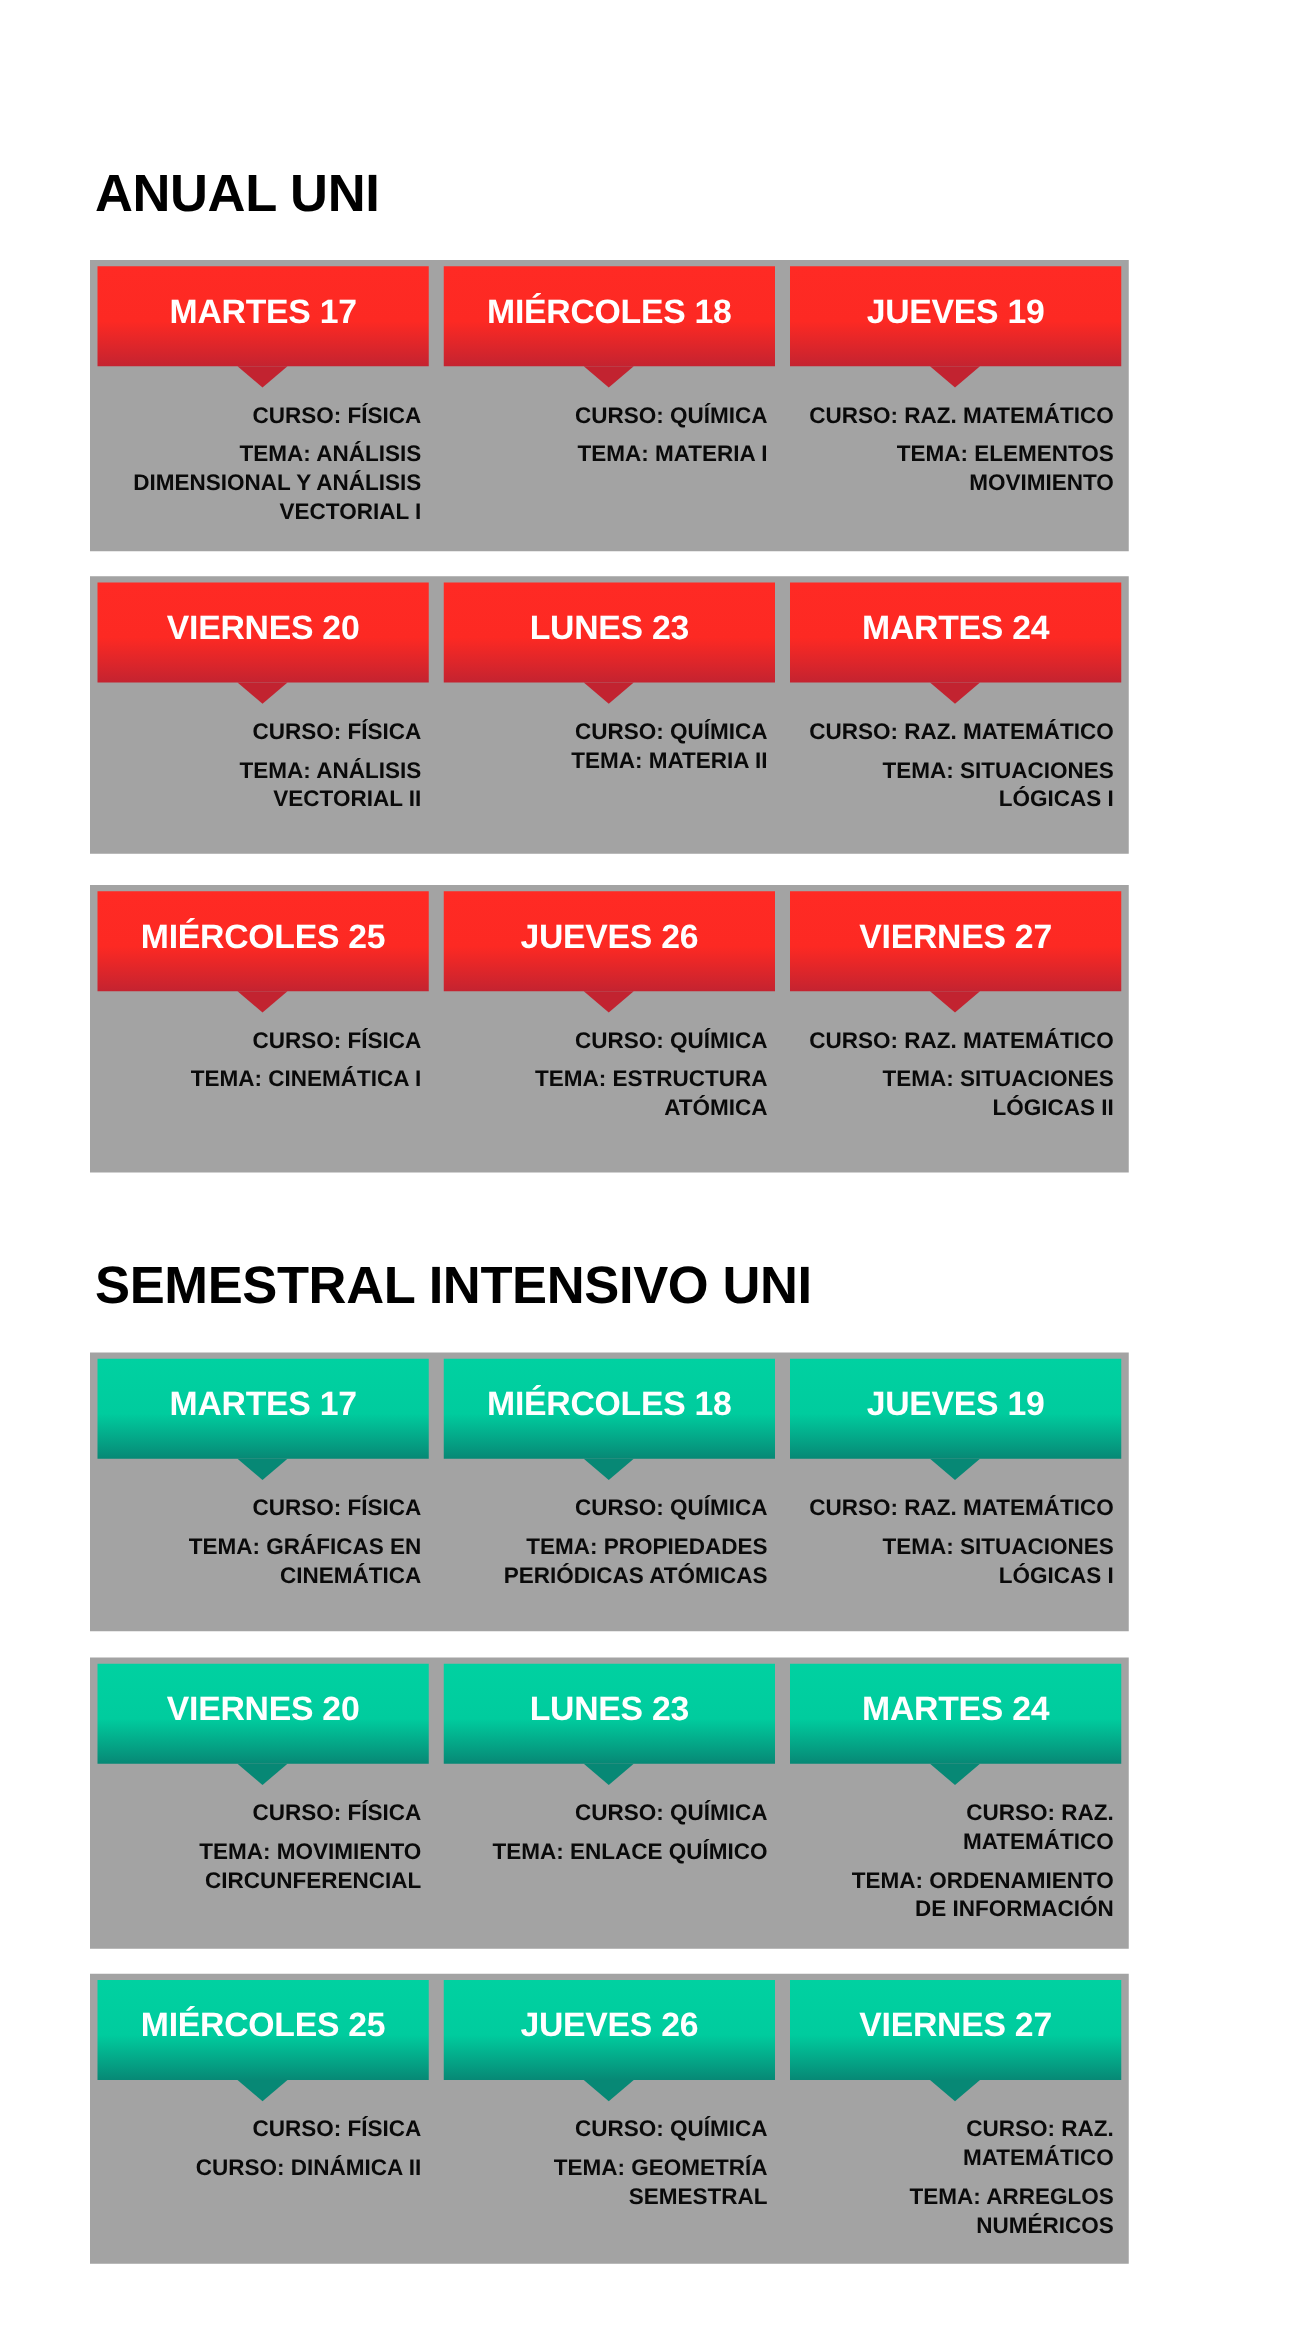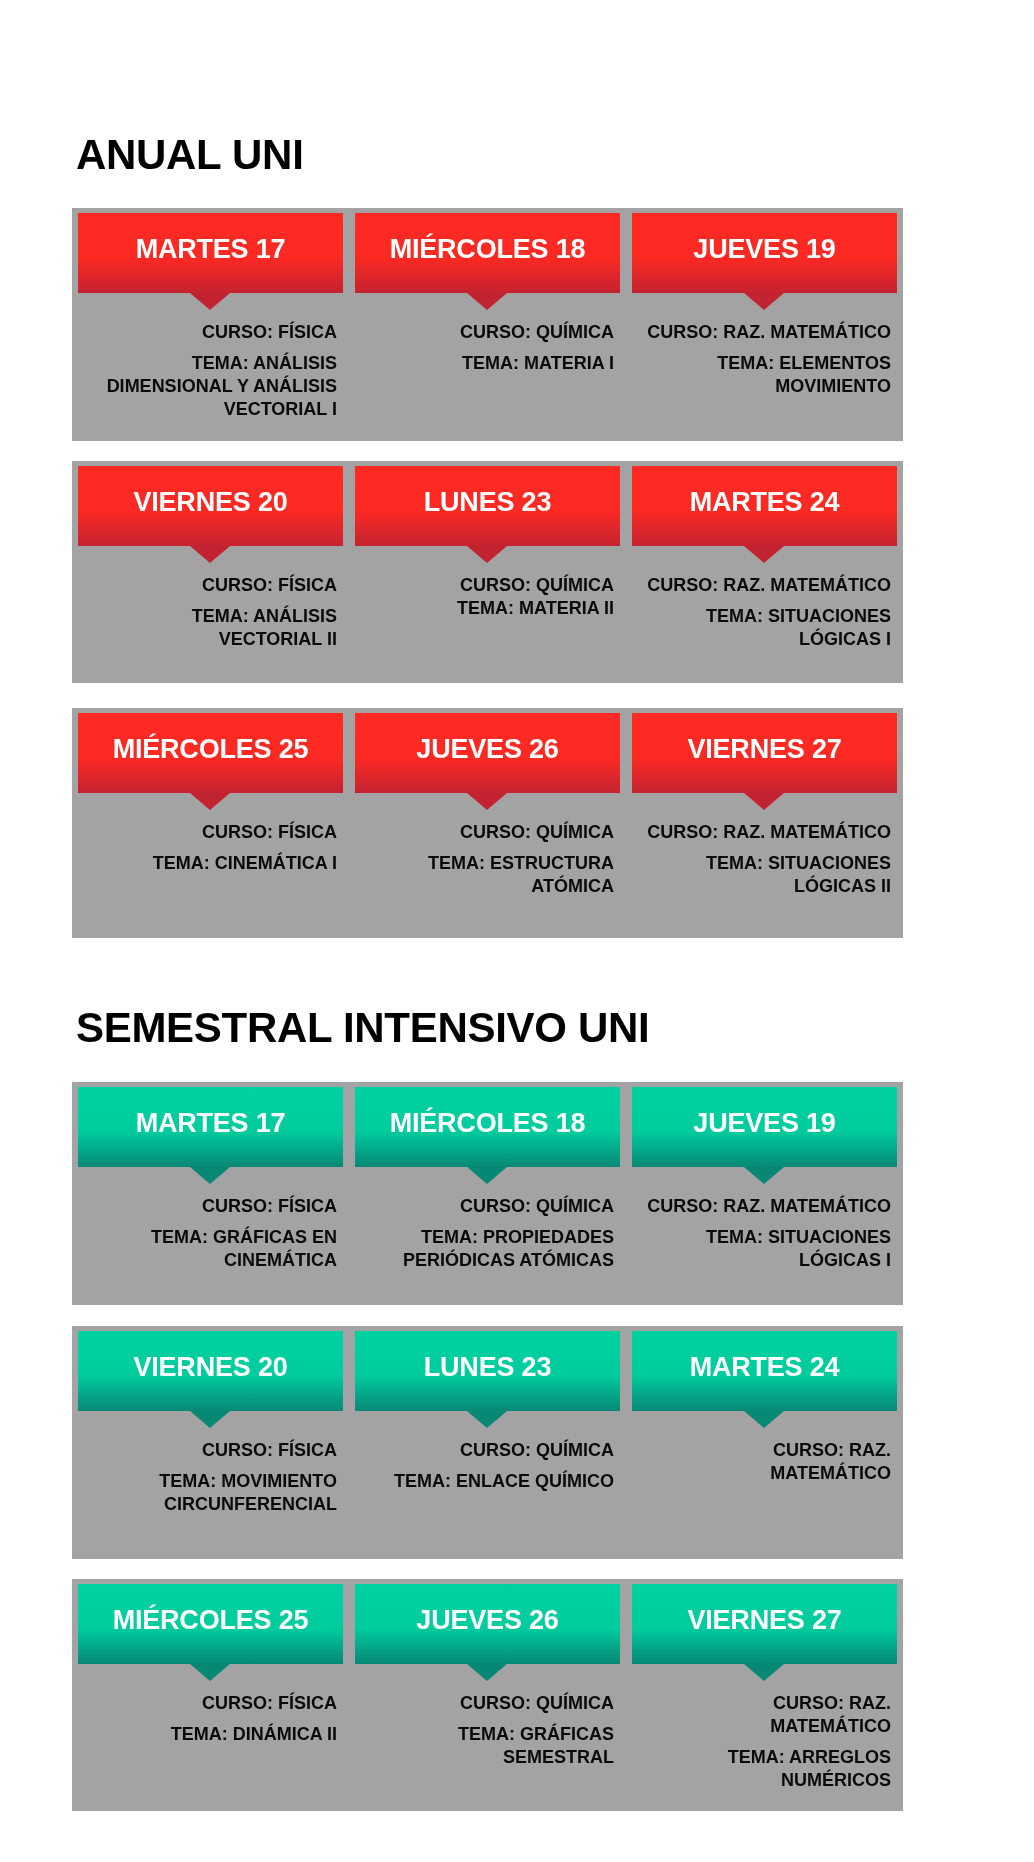--- a/index.html
+++ b/index.html
@@ -239,46 +239,50 @@
     </div>
   </div>
   <div class="card">
     <div class="card-header">MARTES 24</div>
     <div class="pointer"></div>
     <div class="card-body">
       <p class="para">
           <span class="line">CURSO: RAZ.</span>
           <span class="line">MATEMÁTICO</span>
         </p>
+      <p class="para">
+          <span class="line">TEMA: ORDENAMIENTO</span>
+          <span class="line">DE INFORMACIÓN</span>
+        </p>
     </div>
   </div>
 </div>
 
 <div class="row-panel green" style="top:1579px; height:232px">
   <div class="card">
     <div class="card-header">MIÉRCOLES 25</div>
     <div class="pointer"></div>
     <div class="card-body">
       <p class="para">
           <span class="line">CURSO: FÍSICA</span>
         </p>
       <p class="para">
-          <span class="line">TEMA: DINÁMICA II</span>
+          <span class="line">CURSO: DINÁMICA II</span>
         </p>
     </div>
   </div>
   <div class="card">
     <div class="card-header">JUEVES 26</div>
     <div class="pointer"></div>
     <div class="card-body">
       <p class="para">
           <span class="line">CURSO: QUÍMICA</span>
         </p>
       <p class="para">
-          <span class="line">TEMA: GRÁFICAS</span>
+          <span class="line">TEMA: GEOMETRÍA</span>
           <span class="line">SEMESTRAL</span>
         </p>
     </div>
   </div>
   <div class="card">
     <div class="card-header">VIERNES 27</div>
     <div class="pointer"></div>
     <div class="card-body">
       <p class="para">
           <span class="line">CURSO: RAZ.</span>

